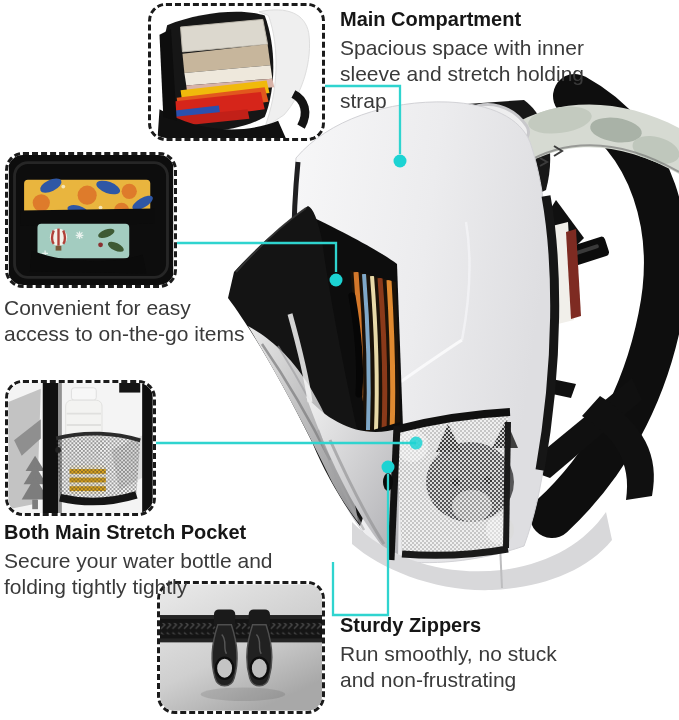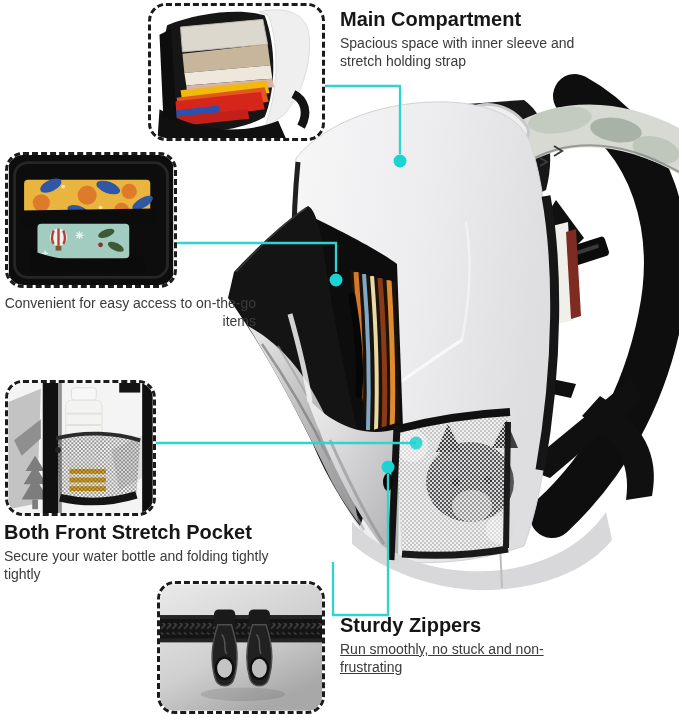--- a/index.html
+++ b/index.html
@@ -8,25 +8,25 @@
   .scene{position:absolute;left:0;top:0;width:679px;height:720px;}
   .photo{position:absolute;border:3px dashed #1b1b1b;border-radius:18px;overflow:hidden;
          background:#ffffff;box-sizing:border-box;}
   .photo svg{display:block;width:100%;height:100%;}
   .photo-main{left:148px;top:3px;width:177px;height:138px;}
   .photo-front{left:5px;top:152px;width:172px;height:136px;}
   .photo-side{left:5px;top:380px;width:151px;height:136px;}
   .photo-zip{left:157px;top:581px;width:168px;height:133px;}
   .callout{position:absolute;}
   .callout .t{font-size:20px;font-weight:bold;color:#161616;line-height:1.15;margin-bottom:4px;}
-  .callout .d{font-size:14px;color:#3a3a3a;line-height:1.26;}
+  .callout .d{font-size:21px;color:#3a3a3a;line-height:1.26;}
   .co-main{left:340px;top:8px;}   .co-main .d{max-width:268px;}
-  .co-front{left:4px;top:295px;}  .co-front .d{max-width:252px;text-align:right;}
+  .co-front{left:4px;top:295px;}  .co-front .d{max-width:252px;}
   .co-side{left:4px;top:521px;}   .co-side .d{max-width:302px;}
-  .co-zip{left:340px;top:614px;}  .co-zip .d{max-width:232px;text-decoration:underline;}
+  .co-zip{left:340px;top:614px;}  .co-zip .d{max-width:232px;}
 </style>
 </head>
 <body>
 
 <div class="canvas">
 
   <svg class="scene" viewBox="0 0 679 720">
     <defs>
       <linearGradient id="s-bodyGrad" x1="0" y1="0" x2="1" y2="0.25">
         <stop offset="0" stop-color="#F7F7F8"></stop>
@@ -303,21 +303,21 @@
   </div>
 
   <div class="callout co-main">
     <div class="t">Main Compartment</div>
     <div class="d">Spacious space with inner sleeve and stretch holding strap</div>
   </div>
   <div class="callout co-front">
     <div class="d">Convenient for easy access to on-the-go items</div>
   </div>
   <div class="callout co-side">
-    <div class="t">Both Front Stretch Pocket</div>
+    <div class="t">Both Main Stretch Pocket</div>
     <div class="d">Secure your water bottle and folding tightly tightly</div>
   </div>
   <div class="callout co-zip">
     <div class="t">Sturdy Zippers</div>
     <div class="d">Run smoothly, no stuck and non-frustrating</div>
   </div>
 
 </div>
 
 </body></html>

